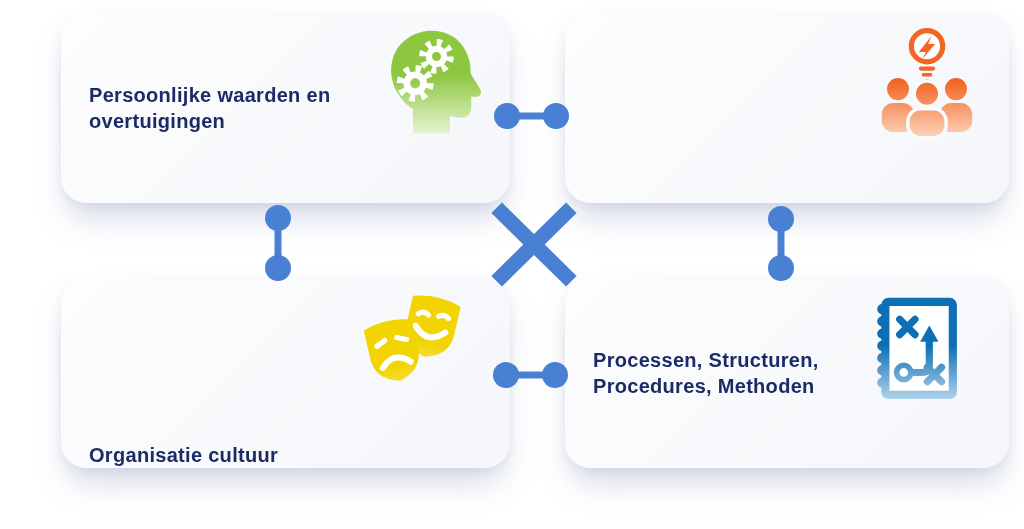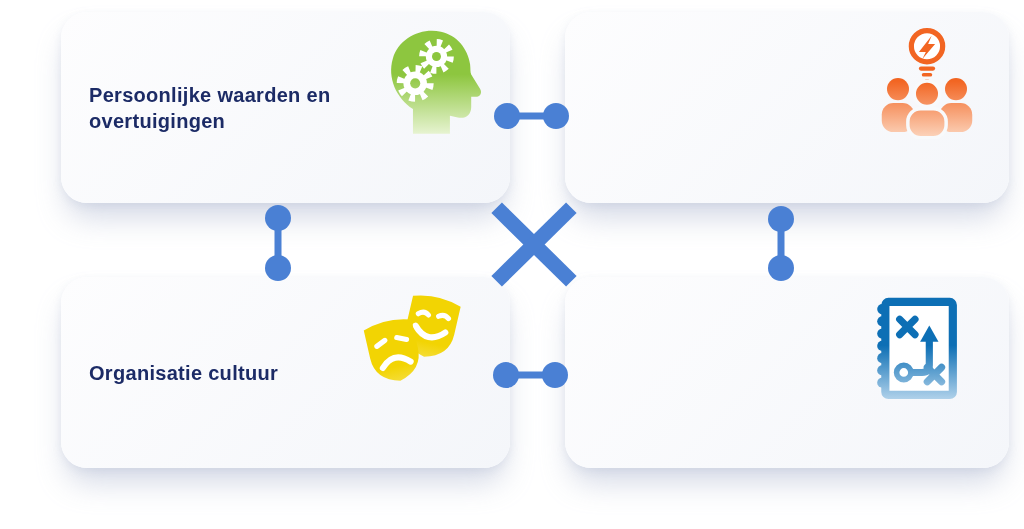--- a/index.html
+++ b/index.html
@@ -8,21 +8,21 @@
     overflow:hidden;font-family:"Liberation Sans",sans-serif;margin-left:23px;
   }
   .card{
     position:absolute;border-radius:26px;
     background:linear-gradient(135deg,#fdfdfe 0%,#f4f6fa 100%);
     box-shadow:0 20px 30px -6px rgba(160,170,200,0.45),0 3px 8px rgba(160,170,200,0.18);
     display:flex;align-items:center;
   }
   .card-tl{left:38px;top:12px;width:449px;height:191px;}
   .card-tr{left:542px;top:12px;width:444px;height:191px;}
-  .card-bl{left:38px;top:277px;width:449px;height:191px;}
+  .card-bl{left:38px;top:277px;width:449px;height:191px;align-items:flex-end;}
   .card-br{left:542px;top:277px;width:444px;height:191px;}
   .card-label{
     padding-left:28px;font-size:20px;line-height:26px;font-weight:700;
     color:#1c2b66;letter-spacing:0.3px;
   }
   .card-tl .card-label{max-width:284px;}
   .card-br .card-label{max-width:316px;}
   .icon{position:absolute;}
   .icon-tl{right:22px;top:12px;width:112px;height:112px;}
   .icon-tr{right:23px;top:11px;width:118px;height:116px;}
@@ -114,20 +114,21 @@
       <g transform="translate(-2,32) rotate(-13)">
         <path fill="url(#gYellow)" d="M4,8 Q28,0 52,8 L52,36 Q52,58 28,64 Q4,58 4,36 Z"></path>
         <path d="M13,26 L22,22" fill="none" stroke="#ffffff" stroke-width="5" stroke-linecap="round"></path>
         <path d="M34,22 L43,26" fill="none" stroke="#ffffff" stroke-width="5" stroke-linecap="round"></path>
         <path d="M14,48 Q28,34 42,48" fill="none" stroke="#ffffff" stroke-width="6" stroke-linecap="round"></path>
       </g>
     </svg>
   </div>
 
   <div class="card card-br">
+    <div class="card-label">Processen, Structuren, Procedures, Methoden</div>
     <svg class="icon icon-br" viewBox="0 0 90 110">
       <defs>
         <linearGradient id="gBlue" gradientUnits="userSpaceOnUse" x1="0" y1="0" x2="0" y2="110">
           <stop offset="0" stop-color="#0d6fb5"></stop>
           <stop offset="0.45" stop-color="#0d6fb5"></stop>
           <stop offset="1" stop-color="#c8e0f2"></stop>
         </linearGradient>
       </defs>
       <g>
         <circle cx="13" cy="14" r="5" fill="url(#gBlue)"></circle>

